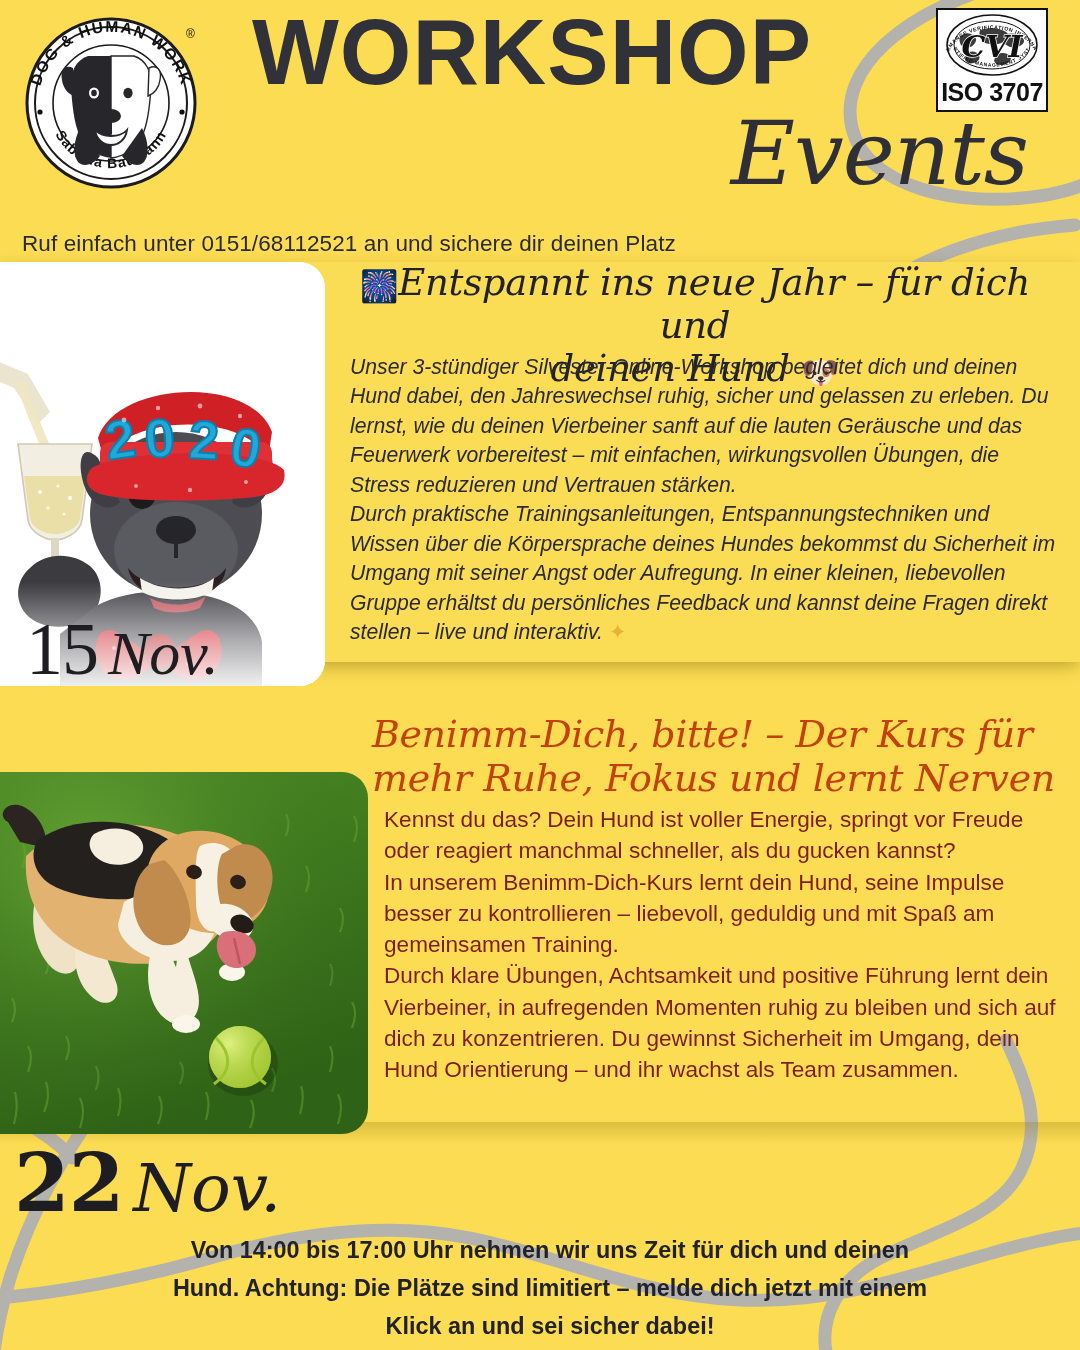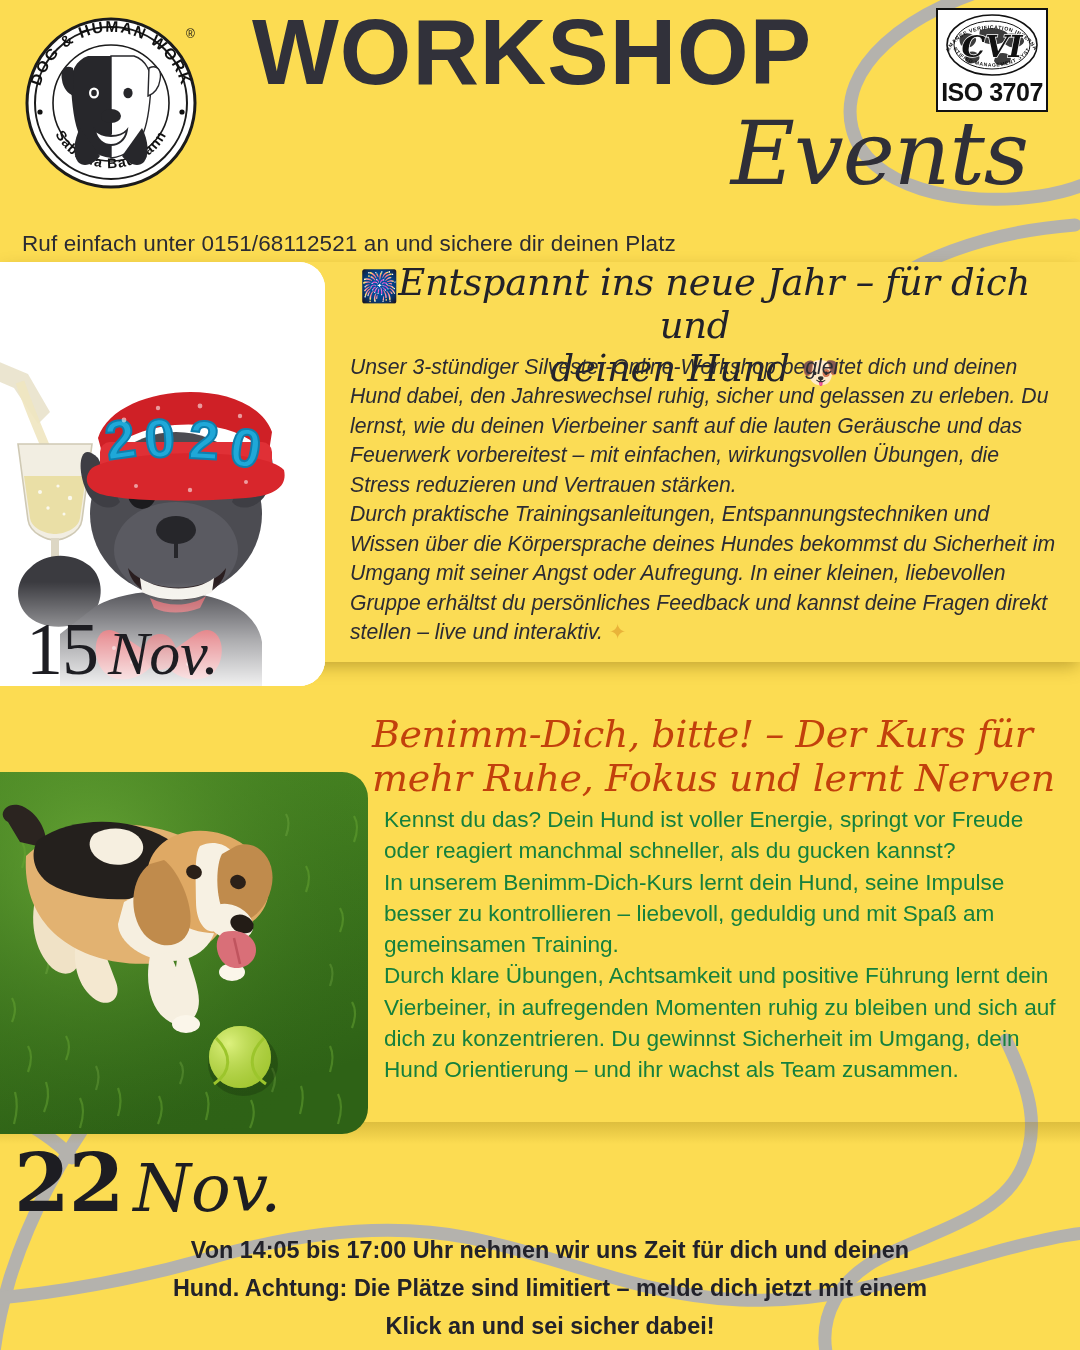--- a/index.html
+++ b/index.html
@@ -195,21 +195,21 @@
   }
 
   .event2-body {
     position:absolute;
     left:384px; top:804px;
     width:690px;
     z-index:5;
     font-family:"Liberation Sans", sans-serif;
     font-size:22.6px;
     line-height:1.385;
-    color:#15803d;
+    color:#7f1d1d;
   }
   .event2-body p { margin:0; }
 
   .date2 {
     position:absolute;
     left:14px; top:1143px;
     z-index:5;
     font-family:"DejaVu Serif", serif;
     color:#1d1d22;
     line-height:1;
@@ -545,15 +545,15 @@
     <p> In unserem Benimm-Dich-Kurs lernt dein Hund, seine Impulse besser zu kontrollieren – liebevoll, geduldig und mit Spaß am gemeinsamen Training.</p>
     <p>Durch klare Übungen, Achtsamkeit und positive Führung lernt dein Vierbeiner, in aufregenden Momenten ruhig zu bleiben und sich auf dich zu konzentrieren. Du gewinnst Sicherheit im Umgang, dein Hund Orientierung – und ihr wachst als Team zusammen.</p>
   </div>
 
   <div class="divider-shade"></div>
 
   <div class="date2">
     <span class="num">22</span><span class="mon">Nov.</span>
   </div>
 
-  <div class="footer-note">Von 14:05 bis 17:00 Uhr nehmen wir uns Zeit für dich und deinen Hund. Achtung: Die Plätze sind limitiert – melde dich jetzt mit einem Klick an und sei sicher dabei!</div>
+  <div class="footer-note">Von 14:00 bis 17:00 Uhr nehmen wir uns Zeit für dich und deinen Hund. Achtung: Die Plätze sind limitiert – melde dich jetzt mit einem Klick an und sei sicher dabei!</div>
 
 </div>
 
 </body></html>

